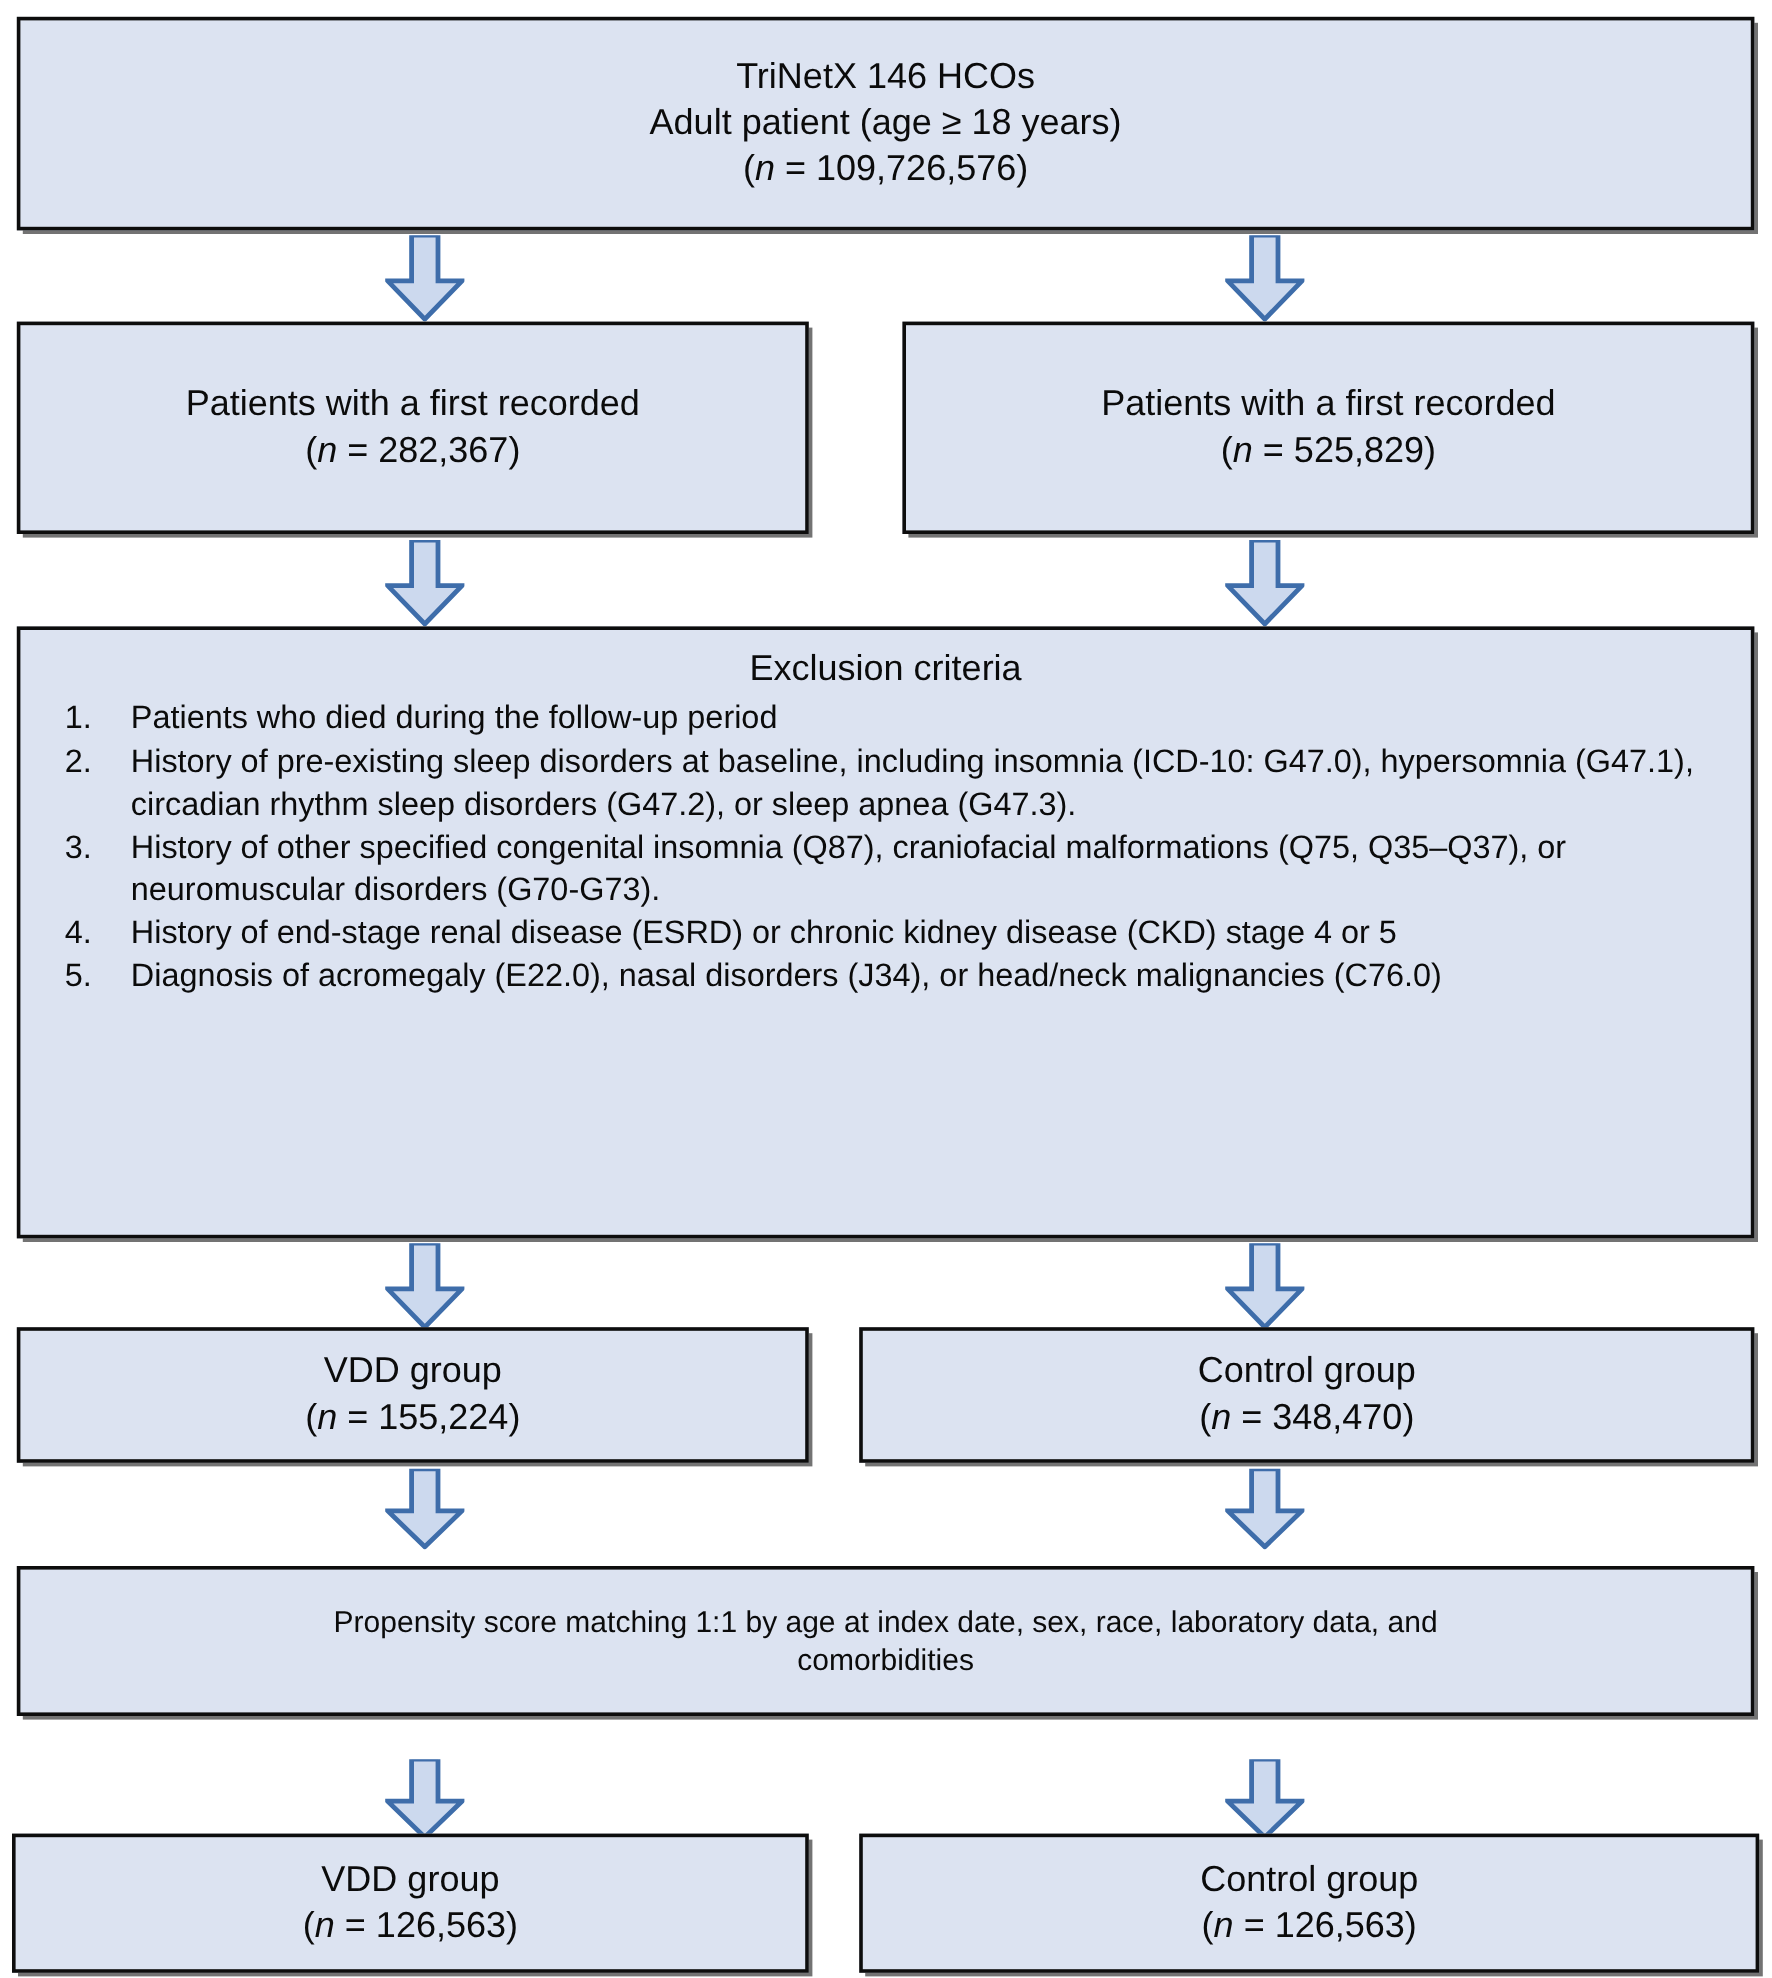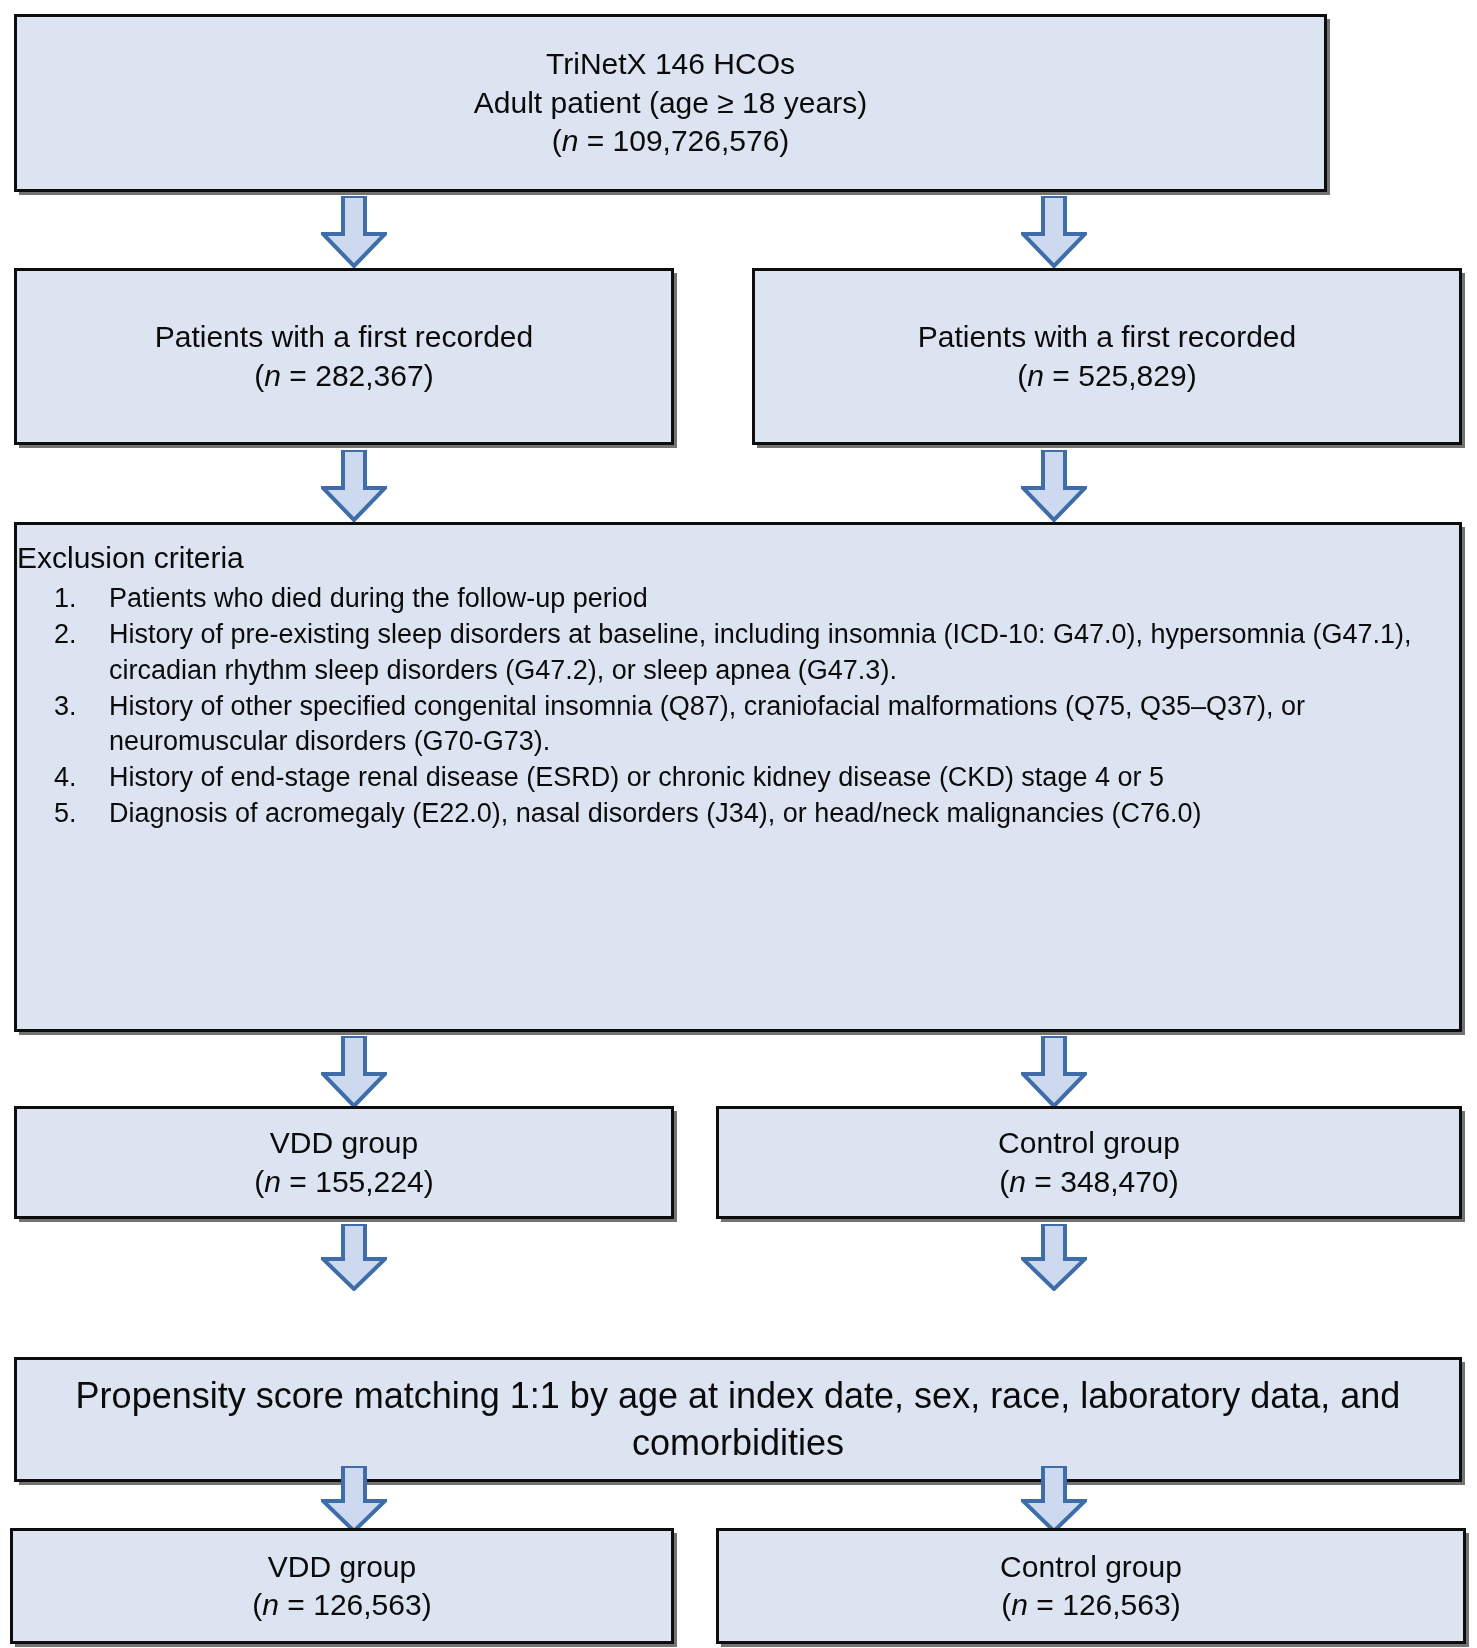--- a/index.html
+++ b/index.html
@@ -31,21 +31,21 @@
     text-align: center;
     font-size: 30px;
     line-height: 1.28;
     color: #0b0b0b;
   }
   .node .line {
     display: block;
     white-space: nowrap;
   }
   .node.left-align {
-    align-items: flex-start;
+    align-items: center;
     justify-content: flex-start;
     text-align: left;
   }
   .excl-title {
     text-align: center;
     font-size: 30px;
     margin: 14px 0 4px 0;
   }
   ol.excl-list {
     margin: 0;
@@ -74,21 +74,21 @@
   .arrow {
     position: absolute;
   }
   .arrow svg { display: block; }
 </style>
 </head>
 <body>
 
 <div id="flowchart">
 
-  <div class="node" style="left:14px; top:14px; width:1313px; height:178px;">
+  <div class="node" style="left:14px; top:14px; width:1448px; height:178px;">
     <span class="line">TriNetX 146 HCOs</span>
     <span class="line">Adult patient (age ≥ 18 years)</span>
     <span class="line"><span>(</span><em class="italic-n">n</em><span> = 109,726,576)</span></span>
   </div>
 
   <div class="arrow" style="left:321px; top:196px; width:66px; height:72px;">
     <svg width="66" height="72" viewBox="0 0 66 72">
       <polygon points="22,0 44,0 44,38 64,38 33,70 2,38 22,38" fill="#ccd9ee" stroke="#3e6daa" stroke-width="4"></polygon>
     </svg>
   </div>
@@ -155,21 +155,21 @@
     <svg width="66" height="67" viewBox="0 0 66 67">
       <polygon points="22,0 44,0 44,35 64,35 33,65 2,35 22,35" fill="#ccd9ee" stroke="#3e6daa" stroke-width="4"></polygon>
     </svg>
   </div>
   <div class="arrow" style="left:1021px; top:1224px; width:66px; height:67px;">
     <svg width="66" height="67" viewBox="0 0 66 67">
       <polygon points="22,0 44,0 44,35 64,35 33,65 2,35 22,35" fill="#ccd9ee" stroke="#3e6daa" stroke-width="4"></polygon>
     </svg>
   </div>
 
-  <div class="node" style="left:14px; top:1357px; width:1448px; height:125px; font-size:36px;">
+  <div class="node" style="left:14px; top:1305px; width:1448px; height:125px; font-size:25px;">
     <span class="line">Propensity score matching 1:1 by age at index date, sex, race, laboratory data, and</span>
     <span class="line">comorbidities</span>
   </div>
 
   <div class="arrow" style="left:321px; top:1466px; width:66px; height:67px;">
     <svg width="66" height="67" viewBox="0 0 66 67">
       <polygon points="22,0 44,0 44,35 64,35 33,65 2,35 22,35" fill="#ccd9ee" stroke="#3e6daa" stroke-width="4"></polygon>
     </svg>
   </div>
   <div class="arrow" style="left:1021px; top:1466px; width:66px; height:67px;">

